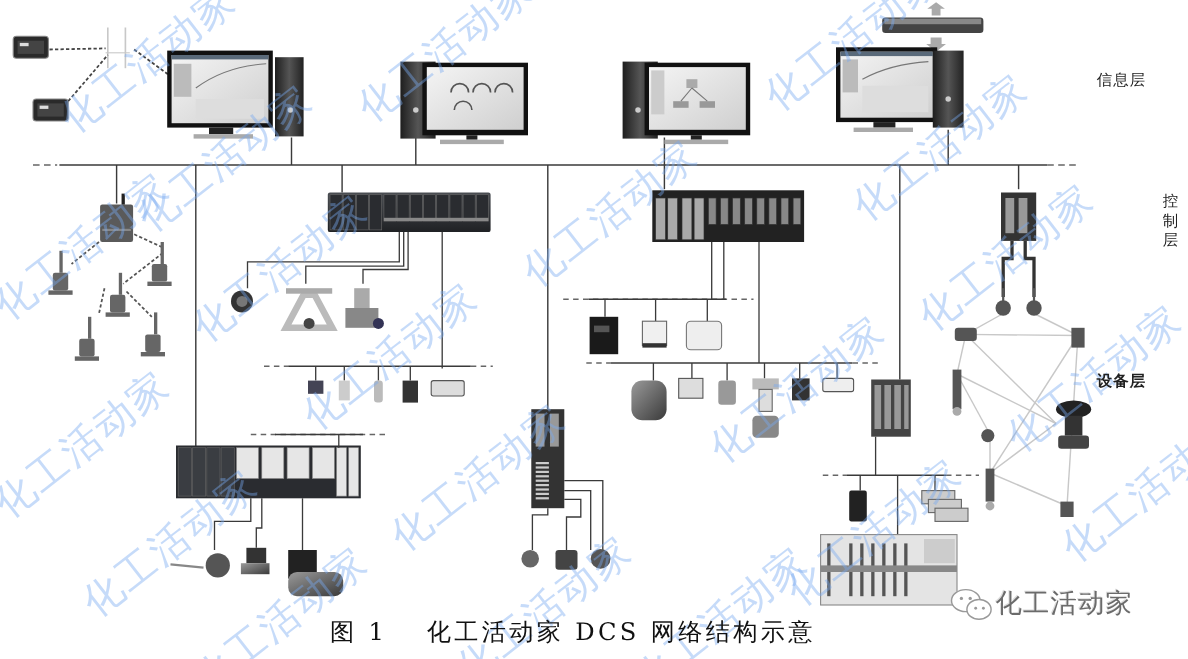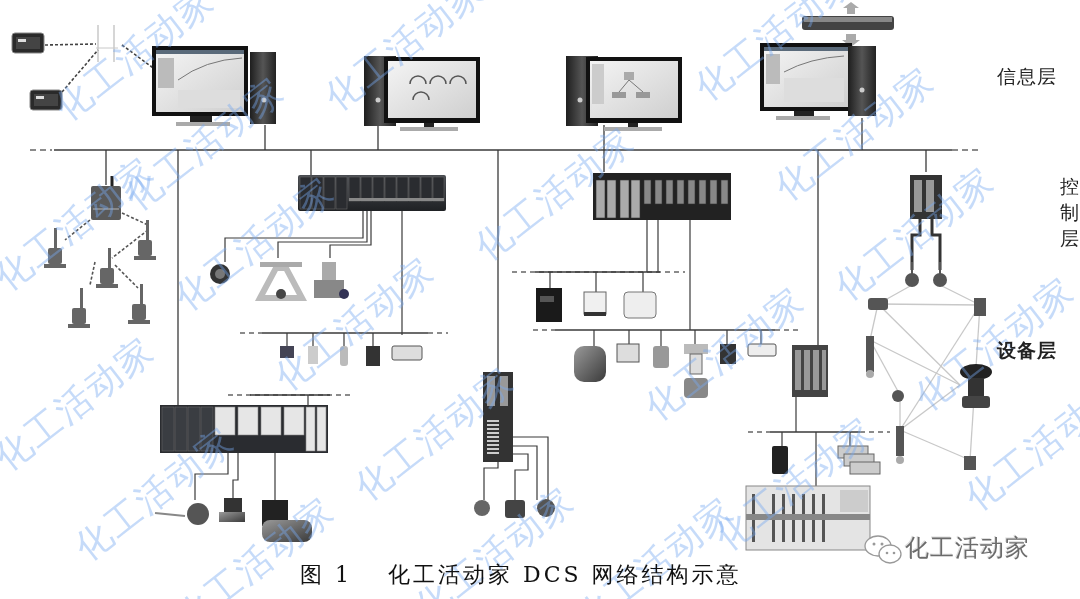--- a/index.html
+++ b/index.html
@@ -1,18 +1,18 @@
 <!DOCTYPE html>
 <html><head>
 <meta charset="utf-8">
 <style>
   html, body { margin:0; padding:0; background:#ffffff; }
   body { width:1080px; height:599px; position:relative; overflow:hidden; font-family:"DejaVu Serif", serif; }
   #stage { position:absolute; left:0; top:0; width:1080px; height:599px; }
-  .layer-label { position:absolute; font-family:"DejaVu Sans", sans-serif; font-size:19px; color:#222; letter-spacing:1px; }
+  .layer-label { position:absolute; font-family:"DejaVu Sans", sans-serif; font-size:14px; color:#222; letter-spacing:1px; }
   .caption { position:absolute; left:300px; top:560px; font-family:"DejaVu Serif", serif; font-size:22px; color:#111; letter-spacing:3px; white-space:nowrap; }
   .caption .num { margin-right:36px; }
   .brand { position:absolute; left:905px; top:532px; font-family:"DejaVu Sans", sans-serif; font-size:24px; color:#6b6b6b; letter-spacing:1px; text-shadow:1px 1px 0 #fff, -1px -1px 0 #ddd; white-space:nowrap; }
   .wm { position:absolute; font-family:"DejaVu Sans", sans-serif; font-size:36px; color:rgba(120,170,240,0.42); transform:rotate(-38deg); white-space:nowrap; pointer-events:none; letter-spacing:2px; }
 </style>
 </head>
 <body>
 
 <div id="stage">
 <svg width="1080" height="599" viewBox="0 0 1080 599" xmlns="http://www.w3.org/2000/svg">
@@ -440,21 +440,21 @@
 <div class="wm" style="left:340px;top:410px;">化工活动家</div>
 <div class="wm" style="left:950px;top:420px;">化工活动家</div>
 <div class="wm" style="left:60px;top:470px;">化工活动家</div>
 <div class="wm" style="left:700px;top:460px;">化工活动家</div>
 <div class="wm" style="left:160px;top:540px;">化工活动家</div>
 <div class="wm" style="left:400px;top:530px;">化工活动家</div>
 <div class="wm" style="left:560px;top:540px;">化工活动家</div>
 
 
 <div class="layer-label" style="left:997px;top:64px;">信息层</div>
-<div class="layer-label" style="left:1057px;top:174px;text-align:right;">控制层</div>
+<div class="layer-label" style="left:1057px;top:174px;">控制层</div>
 <div class="layer-label" style="left:997px;top:338px;font-weight:bold;">设备层</div>
 
 
 <div class="caption">
   <span class="num">图 1</span><span>化工活动家 DCS 网络结构示意</span>
 </div>
 
 
 <div class="brand">化工活动家</div>
 </div>

